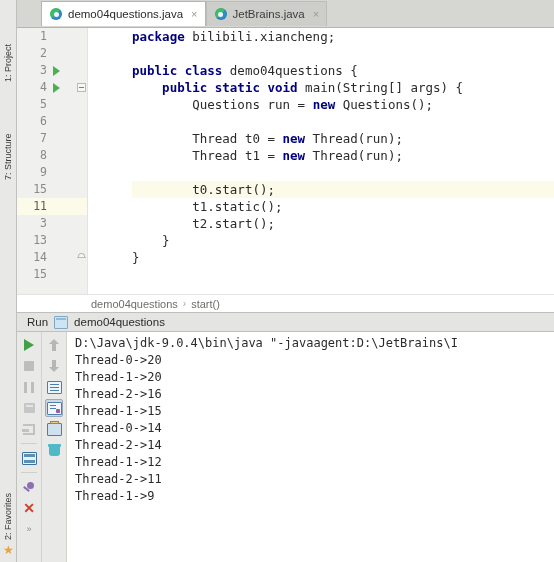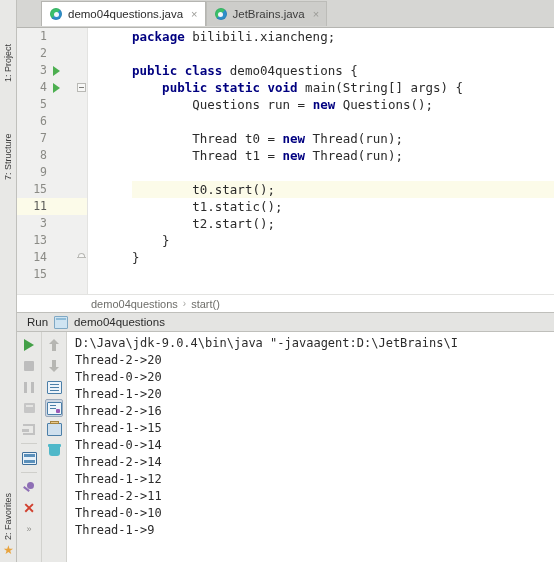--- a/index.html
+++ b/index.html
@@ -433,28 +433,26 @@
         <div class="tbtn">
             <span class="i-print"></span>
           </div>
         <div class="tbtn">
             <span class="i-trash"></span>
           </div>
       </div>
 
       <div class="console">
         <div class="cline cmd">D:\Java\jdk-9.0.4\bin\java "-javaagent:D:\JetBrains\I</div>
-        <div class="cline">Thread-2-&gt;20</div>
         <div class="cline">Thread-0-&gt;20</div>
         <div class="cline">Thread-1-&gt;20</div>
         <div class="cline">Thread-2-&gt;16</div>
         <div class="cline">Thread-1-&gt;15</div>
         <div class="cline">Thread-0-&gt;14</div>
         <div class="cline">Thread-2-&gt;14</div>
         <div class="cline">Thread-1-&gt;12</div>
         <div class="cline">Thread-2-&gt;11</div>
-        <div class="cline">Thread-0-&gt;10</div>
         <div class="cline">Thread-1-&gt;9</div>
       </div>
 
     </div>
   </div>
 </div>
 
 </body></html>

